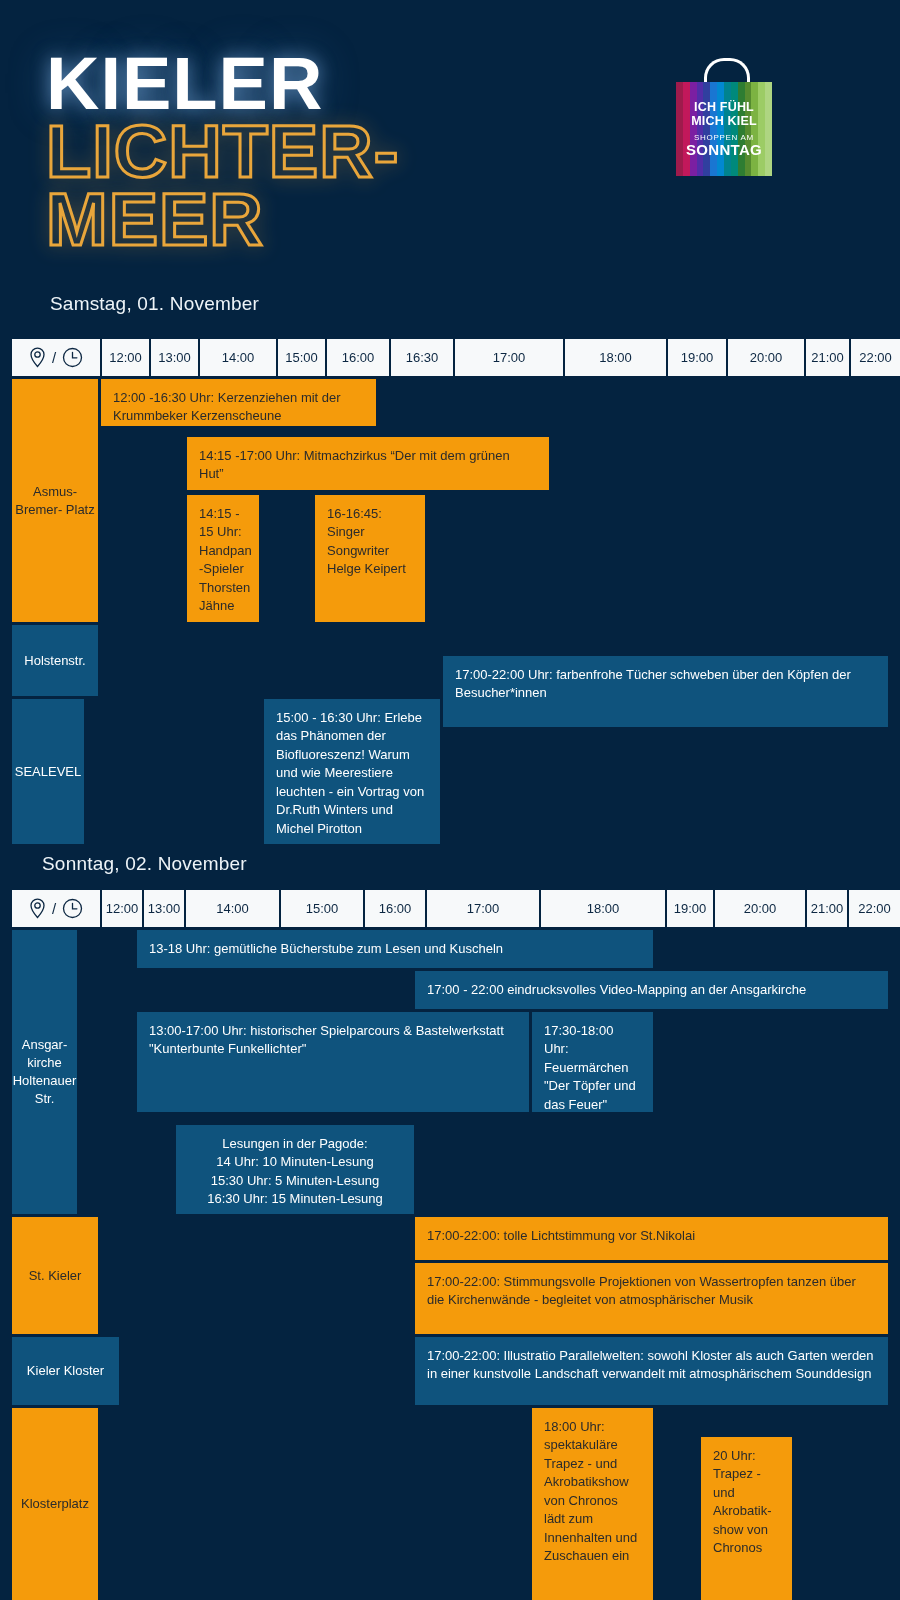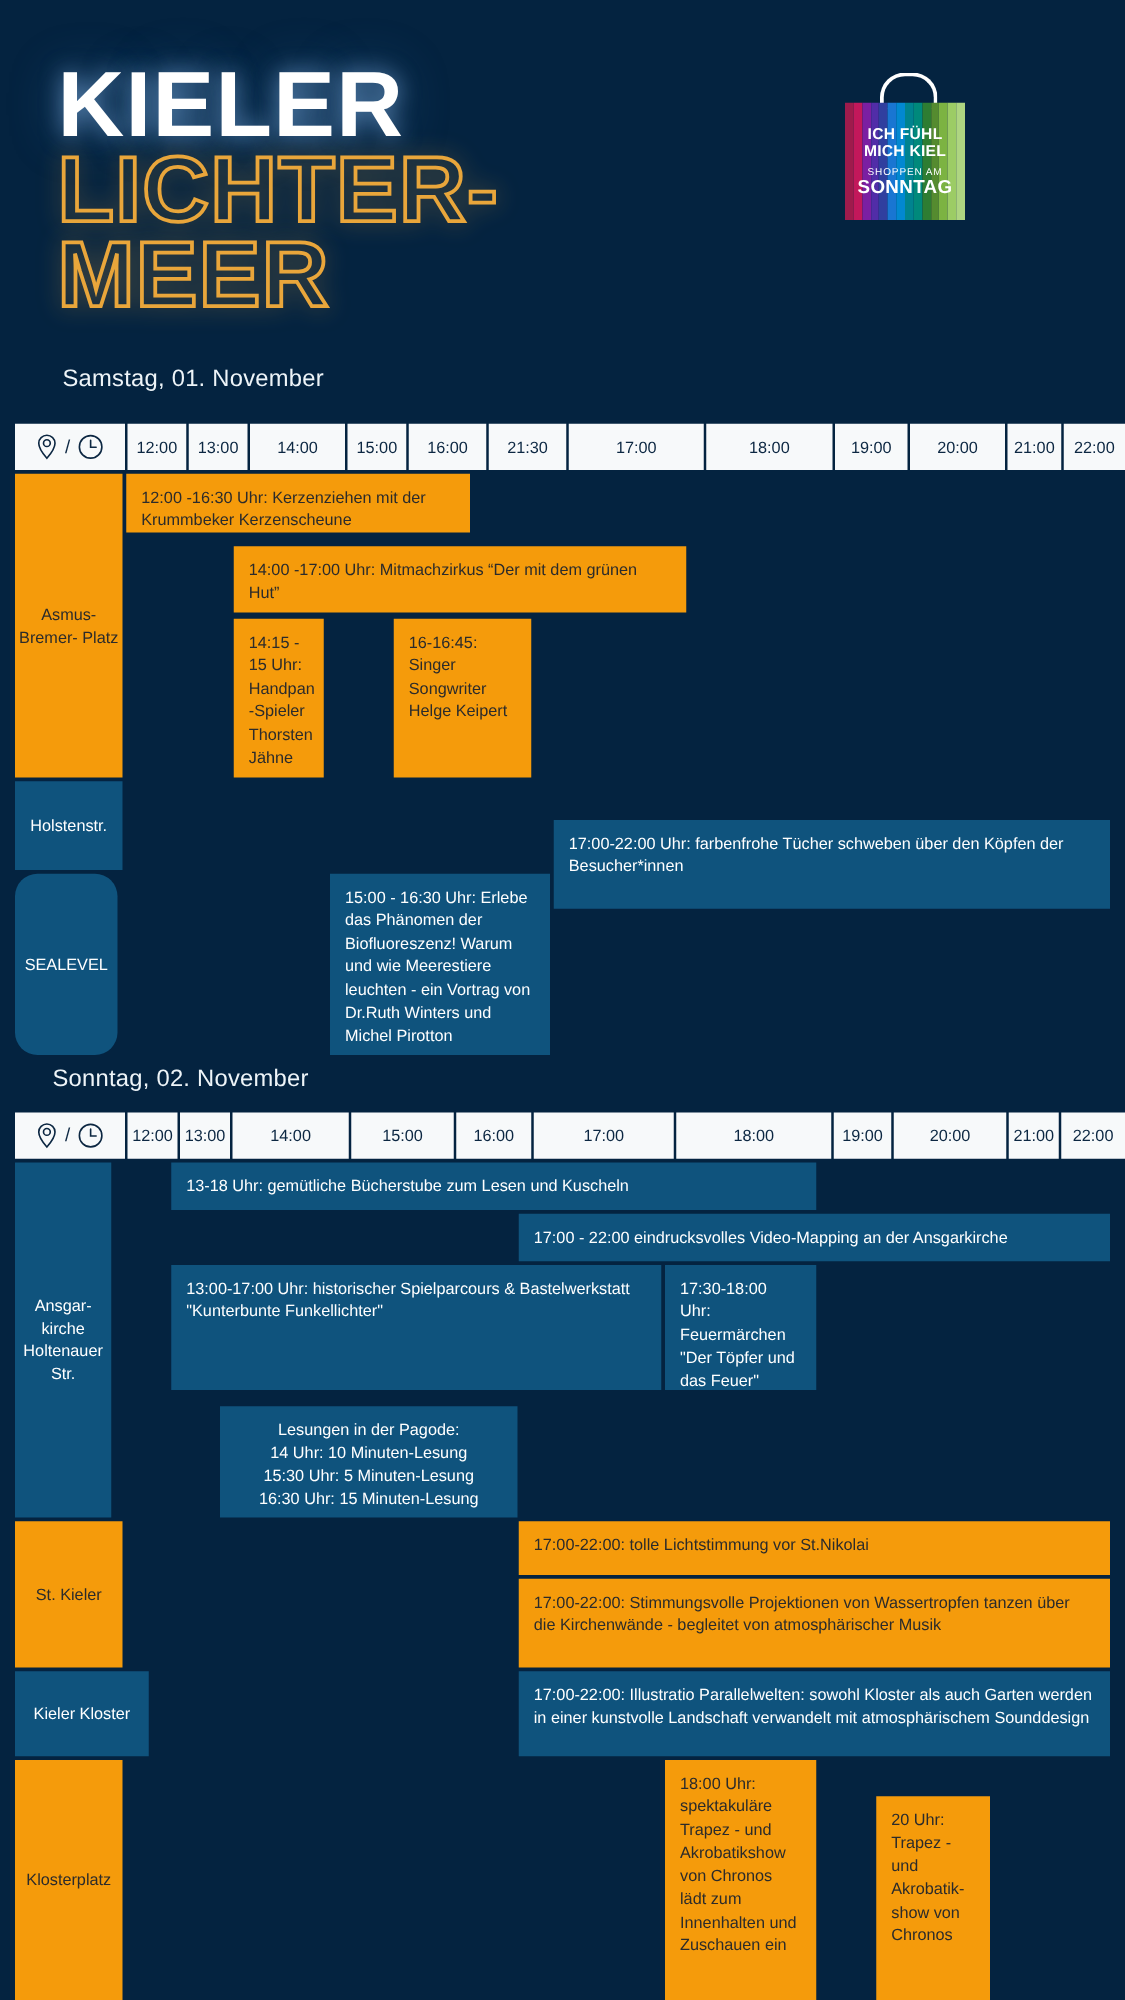--- a/index.html
+++ b/index.html
@@ -127,35 +127,35 @@
       <svg width="21" height="21" viewBox="0 0 21 21">
           <circle cx="10.5" cy="10.5" r="9" fill="none" stroke="#0c2742" stroke-width="1.3"></circle>
           <path d="M10.5 5.3v5.5h4.4" fill="none" stroke="#0c2742" stroke-width="1.3" stroke-linecap="round"></path>
         </svg>
     </div>
     <div class="cell" style="left:90px;width:47px;">12:00</div>
     <div class="cell" style="left:139px;width:47px;">13:00</div>
     <div class="cell" style="left:188px;width:76px;">14:00</div>
     <div class="cell" style="left:266px;width:47px;">15:00</div>
     <div class="cell" style="left:315px;width:62px;">16:00</div>
-    <div class="cell" style="left:379px;width:62px;">21:30</div>
+    <div class="cell" style="left:379px;width:62px;">16:30</div>
     <div class="cell" style="left:443px;width:108px;">17:00</div>
     <div class="cell" style="left:553px;width:101px;">18:00</div>
     <div class="cell" style="left:656px;width:58px;">19:00</div>
     <div class="cell" style="left:716px;width:76px;">20:00</div>
     <div class="cell" style="left:794px;width:43px;">21:00</div>
     <div class="cell" style="left:839px;width:49px;">22:00</div>
   </div>
 
   <div class="venue orange" style="left:12px;top:379px;width:86px;height:243px;">Asmus- Bremer- Platz</div>
   <div class="venue blue" style="left:12px;top:625px;width:86px;height:71px;">Holstenstr.</div>
-  <div class="venue blue" style="left:12px;top:699px;width:82px;height:145px;border-radius:18px;">SEALEVEL</div>
+  <div class="venue blue" style="left:12px;top:699px;width:72px;height:145px;">SEALEVEL</div>
 
   <div class="ev orange" style="left:101px;top:379px;width:275px;height:47px;">12:00 -16:30 Uhr: Kerzenziehen mit der Krummbeker Kerzenscheune</div>
-  <div class="ev orange" style="left:187px;top:437px;width:362px;height:53px;">14:00 -17:00 Uhr: Mitmachzirkus “Der mit dem grünen Hut”</div>
+  <div class="ev orange" style="left:187px;top:437px;width:362px;height:53px;">14:15 -17:00 Uhr: Mitmachzirkus “Der mit dem grünen Hut”</div>
   <div class="ev orange" style="left:187px;top:495px;width:72px;height:127px;">14:15 - 15 Uhr: Handpan -Spieler Thorsten Jähne</div>
   <div class="ev orange" style="left:315px;top:495px;width:110px;height:127px;">16-16:45: Singer Songwriter Helge Keipert</div>
   <div class="ev blue" style="left:443px;top:625px;width:445px;height:71px;margin-top:31px;">17:00-22:00 Uhr: farbenfrohe Tücher schweben über den Köpfen der Besucher*innen</div>
   <div class="ev blue" style="left:264px;top:699px;width:176px;height:145px;">15:00 - 16:30 Uhr: Erlebe das Phänomen der Biofluoreszenz!  Warum und wie Meerestiere leuchten - ein Vortrag von Dr.Ruth Winters und Michel Pirotton</div>
 
   <div class="day-head" style="left:42px;top:853px;">Sonntag, 02. November</div>
 
   <div class="axis" style="left:12px;top:890px;width:876px;">
     <div class="cell icons" style="left:0px;width:88px;">
       <svg width="17" height="21" viewBox="0 0 17 21">
@@ -174,21 +174,21 @@
     <div class="cell" style="left:269px;width:82px;">15:00</div>
     <div class="cell" style="left:353px;width:60px;">16:00</div>
     <div class="cell" style="left:415px;width:112px;">17:00</div>
     <div class="cell" style="left:529px;width:124px;">18:00</div>
     <div class="cell" style="left:655px;width:46px;">19:00</div>
     <div class="cell" style="left:703px;width:90px;">20:00</div>
     <div class="cell" style="left:795px;width:40px;">21:00</div>
     <div class="cell" style="left:837px;width:51px;">22:00</div>
   </div>
 
-  <div class="venue blue" style="left:12px;top:930px;width:77px;height:284px;">Ansgar- kirche Holtenauer Str.</div>
+  <div class="venue blue" style="left:12px;top:930px;width:65px;height:284px;">Ansgar- kirche Holtenauer Str.</div>
   <div class="venue orange" style="left:12px;top:1217px;width:86px;height:117px;">St. Kieler</div>
   <div class="venue blue" style="left:12px;top:1337px;width:107px;height:68px;">Kieler Kloster</div>
   <div class="venue orange" style="left:12px;top:1408px;width:86px;height:192px;">Klosterplatz</div>
 
   <div class="ev blue" style="left:137px;top:930px;width:516px;height:38px;">13-18 Uhr: gemütliche Bücherstube zum Lesen und Kuscheln</div>
   <div class="ev blue" style="left:415px;top:971px;width:473px;height:38px;">17:00 - 22:00 eindrucksvolles Video-Mapping an der Ansgarkirche</div>
   <div class="ev blue" style="left:137px;top:1012px;width:392px;height:100px;">13:00-17:00 Uhr: historischer Spielparcours &amp; Bastelwerkstatt "Kunterbunte Funkellichter"</div>
   <div class="ev blue" style="left:532px;top:1012px;width:121px;height:100px;">17:30-18:00 Uhr: Feuermärchen "Der Töpfer und das Feuer"</div>
   <div class="ev blue center" style="left:176px;top:1125px;width:238px;height:89px;white-space:pre-line;">Lesungen in der Pagode:
 14 Uhr: 10 Minuten-Lesung

